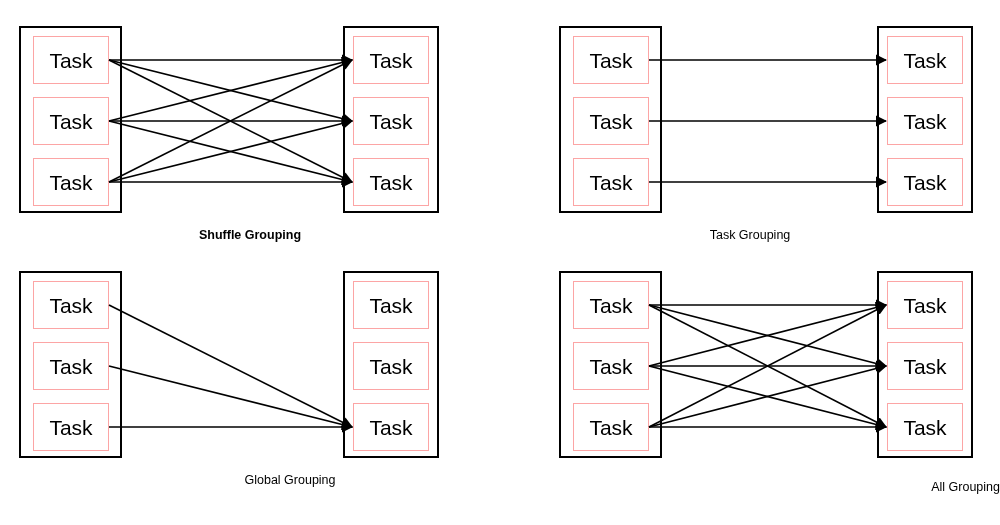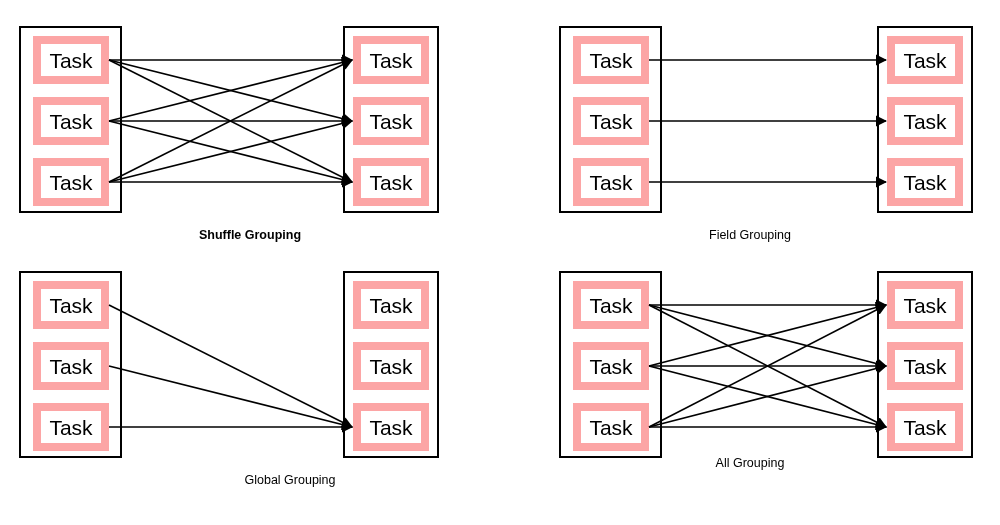--- a/index.html
+++ b/index.html
@@ -36,21 +36,21 @@
   .container-box {
     position: absolute;
     box-sizing: border-box;
     border: 2px solid #000000;
     background: #ffffff;
   }
 
   .task-box {
     position: absolute;
     box-sizing: border-box;
-    border: 8px solid #fca5a5;
+    border: 1px solid #fca5a5;
     background: #ffffff;
     display: flex;
     align-items: center;
     justify-content: center;
     font-size: 21px;
     color: #000000;
     line-height: 1;
   }
 
   .caption {
@@ -118,21 +118,21 @@
         <path d="M 0 0 L 10 5 L 0 10 z" fill="#000000"></path>
       </marker>
     </defs>
     <g class="edge-group" stroke="#000000" stroke-width="1.6" fill="none" marker-end="url(#arrow-field)">
         <line x1="149" y1="60" x2="386" y2="60"></line>
         <line x1="149" y1="121" x2="386" y2="121"></line>
         <line x1="149" y1="182" x2="386" y2="182"></line>
       </g>
   </svg>
 
-  <div class="caption" style="top:228px;">Field Grouping</div>
+  <div class="caption" style="top:228px;">Task Grouping</div>
 </div>
 
 <div class="quadrant" id="q-global">
   <div class="container-box" style="left:19px; top:9px; width:103px; height:187px;"></div>
   <div class="container-box" style="left:343px; top:9px; width:96px; height:187px;"></div>
 
   <div class="task-box" style="left:33px; top:19px; width:76px; height:48px;">Task</div>
   <div class="task-box" style="left:33px; top:80px; width:76px; height:48px;">Task</div>
   <div class="task-box" style="left:33px; top:141px; width:76px; height:48px;">Task</div>
 
@@ -180,14 +180,14 @@
         <line x1="149" y1="43" x2="386" y2="165"></line>
         <line x1="149" y1="104" x2="386" y2="43"></line>
         <line x1="149" y1="104" x2="386" y2="104"></line>
         <line x1="149" y1="104" x2="386" y2="165"></line>
         <line x1="149" y1="165" x2="386" y2="43"></line>
         <line x1="149" y1="165" x2="386" y2="104"></line>
         <line x1="149" y1="165" x2="386" y2="165"></line>
       </g>
   </svg>
 
-  <div class="caption" style="top:194px;">All Grouping</div>
+  <div class="caption" style="top:218px;text-align:right;">All Grouping</div>
 </div>
 
 </body></html>

